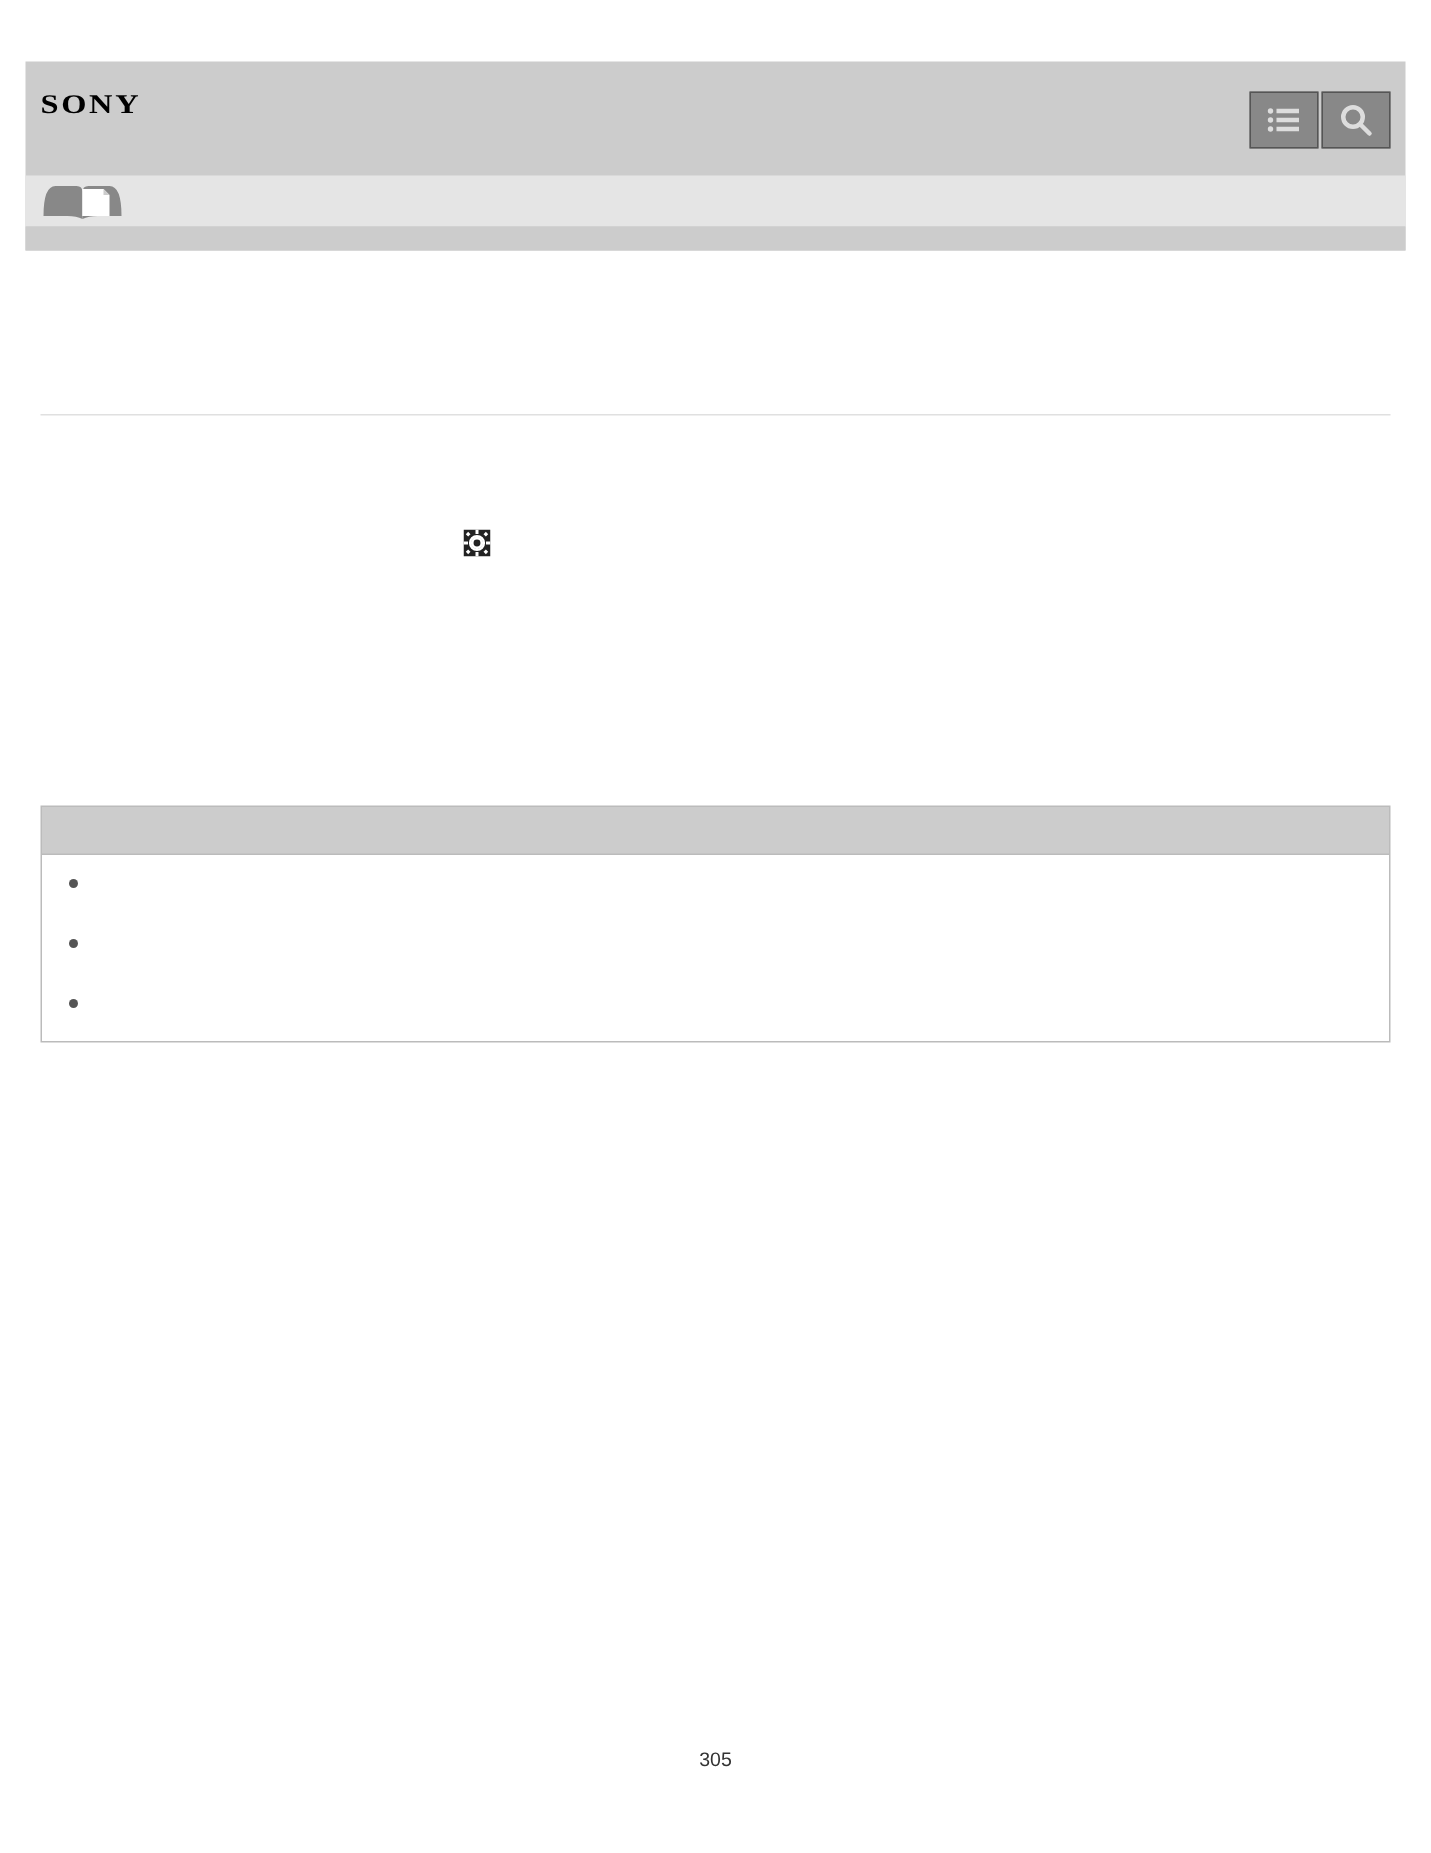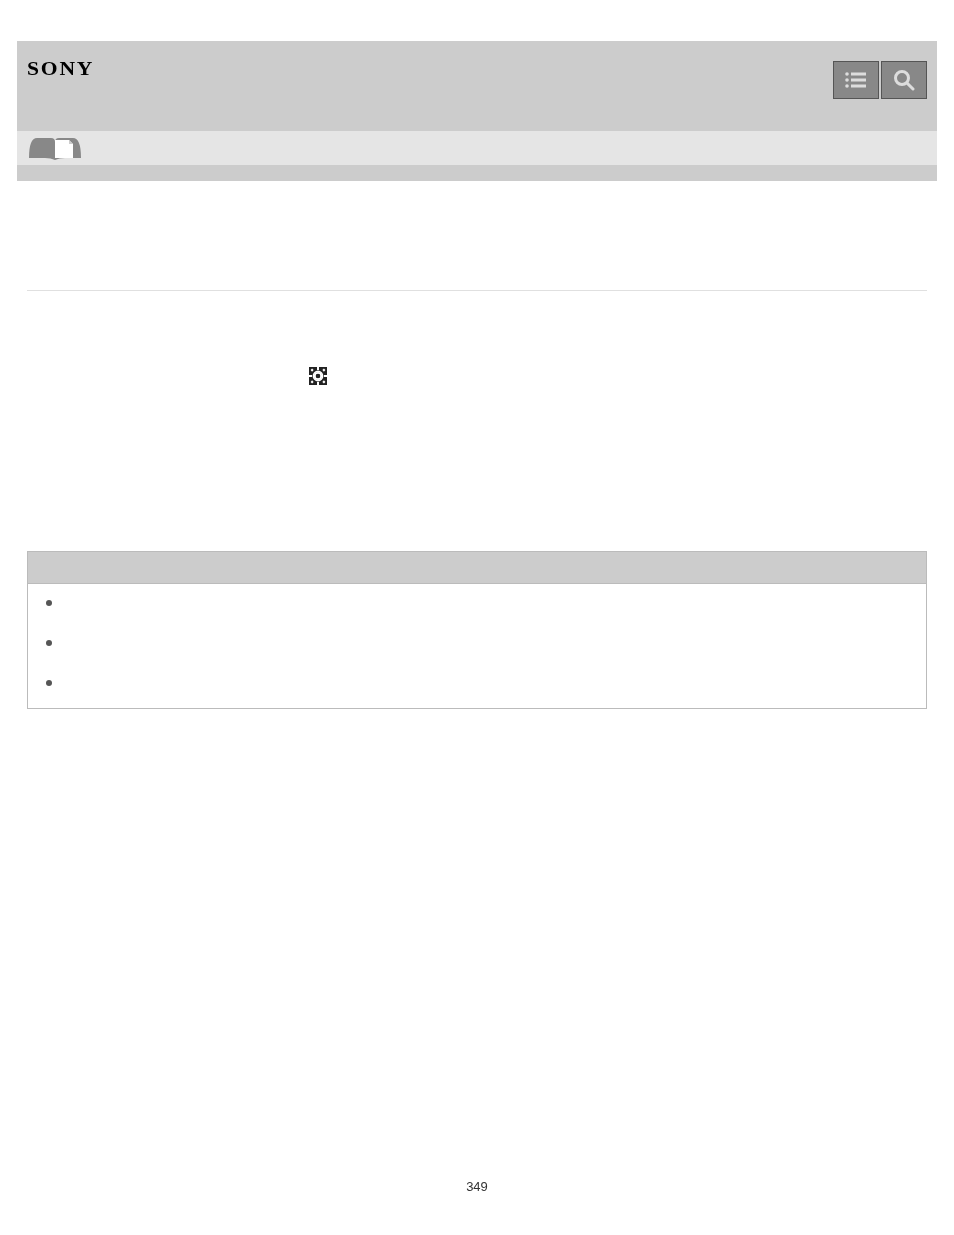--- a/index.html
+++ b/index.html
@@ -12,21 +12,21 @@
       color: #333;
     }
     .outer {
       padding: 41px 17px 0 17px;
     }
     .header {
       background: #ccc;
       position: relative;
     }
     .header-top {
-      height: 90px;
+      height: 76px;
       position: relative;
       display: flex;
       align-items: flex-start;
       padding-top: 18px;
       padding-left: 10px;
     }
     .logo {
       font-family: "Times New Roman", serif;
       font-weight: bold;
       font-size: 18px;
@@ -216,14 +216,14 @@
       <div class="note-body">
         <ul>
           <li></li>
           <li></li>
           <li></li>
         </ul>
       </div>
     </div>
   </div>
 
-  <div class="page-footer">349</div>
+  <div class="page-footer">305</div>
 </div>
 
 </body></html>

